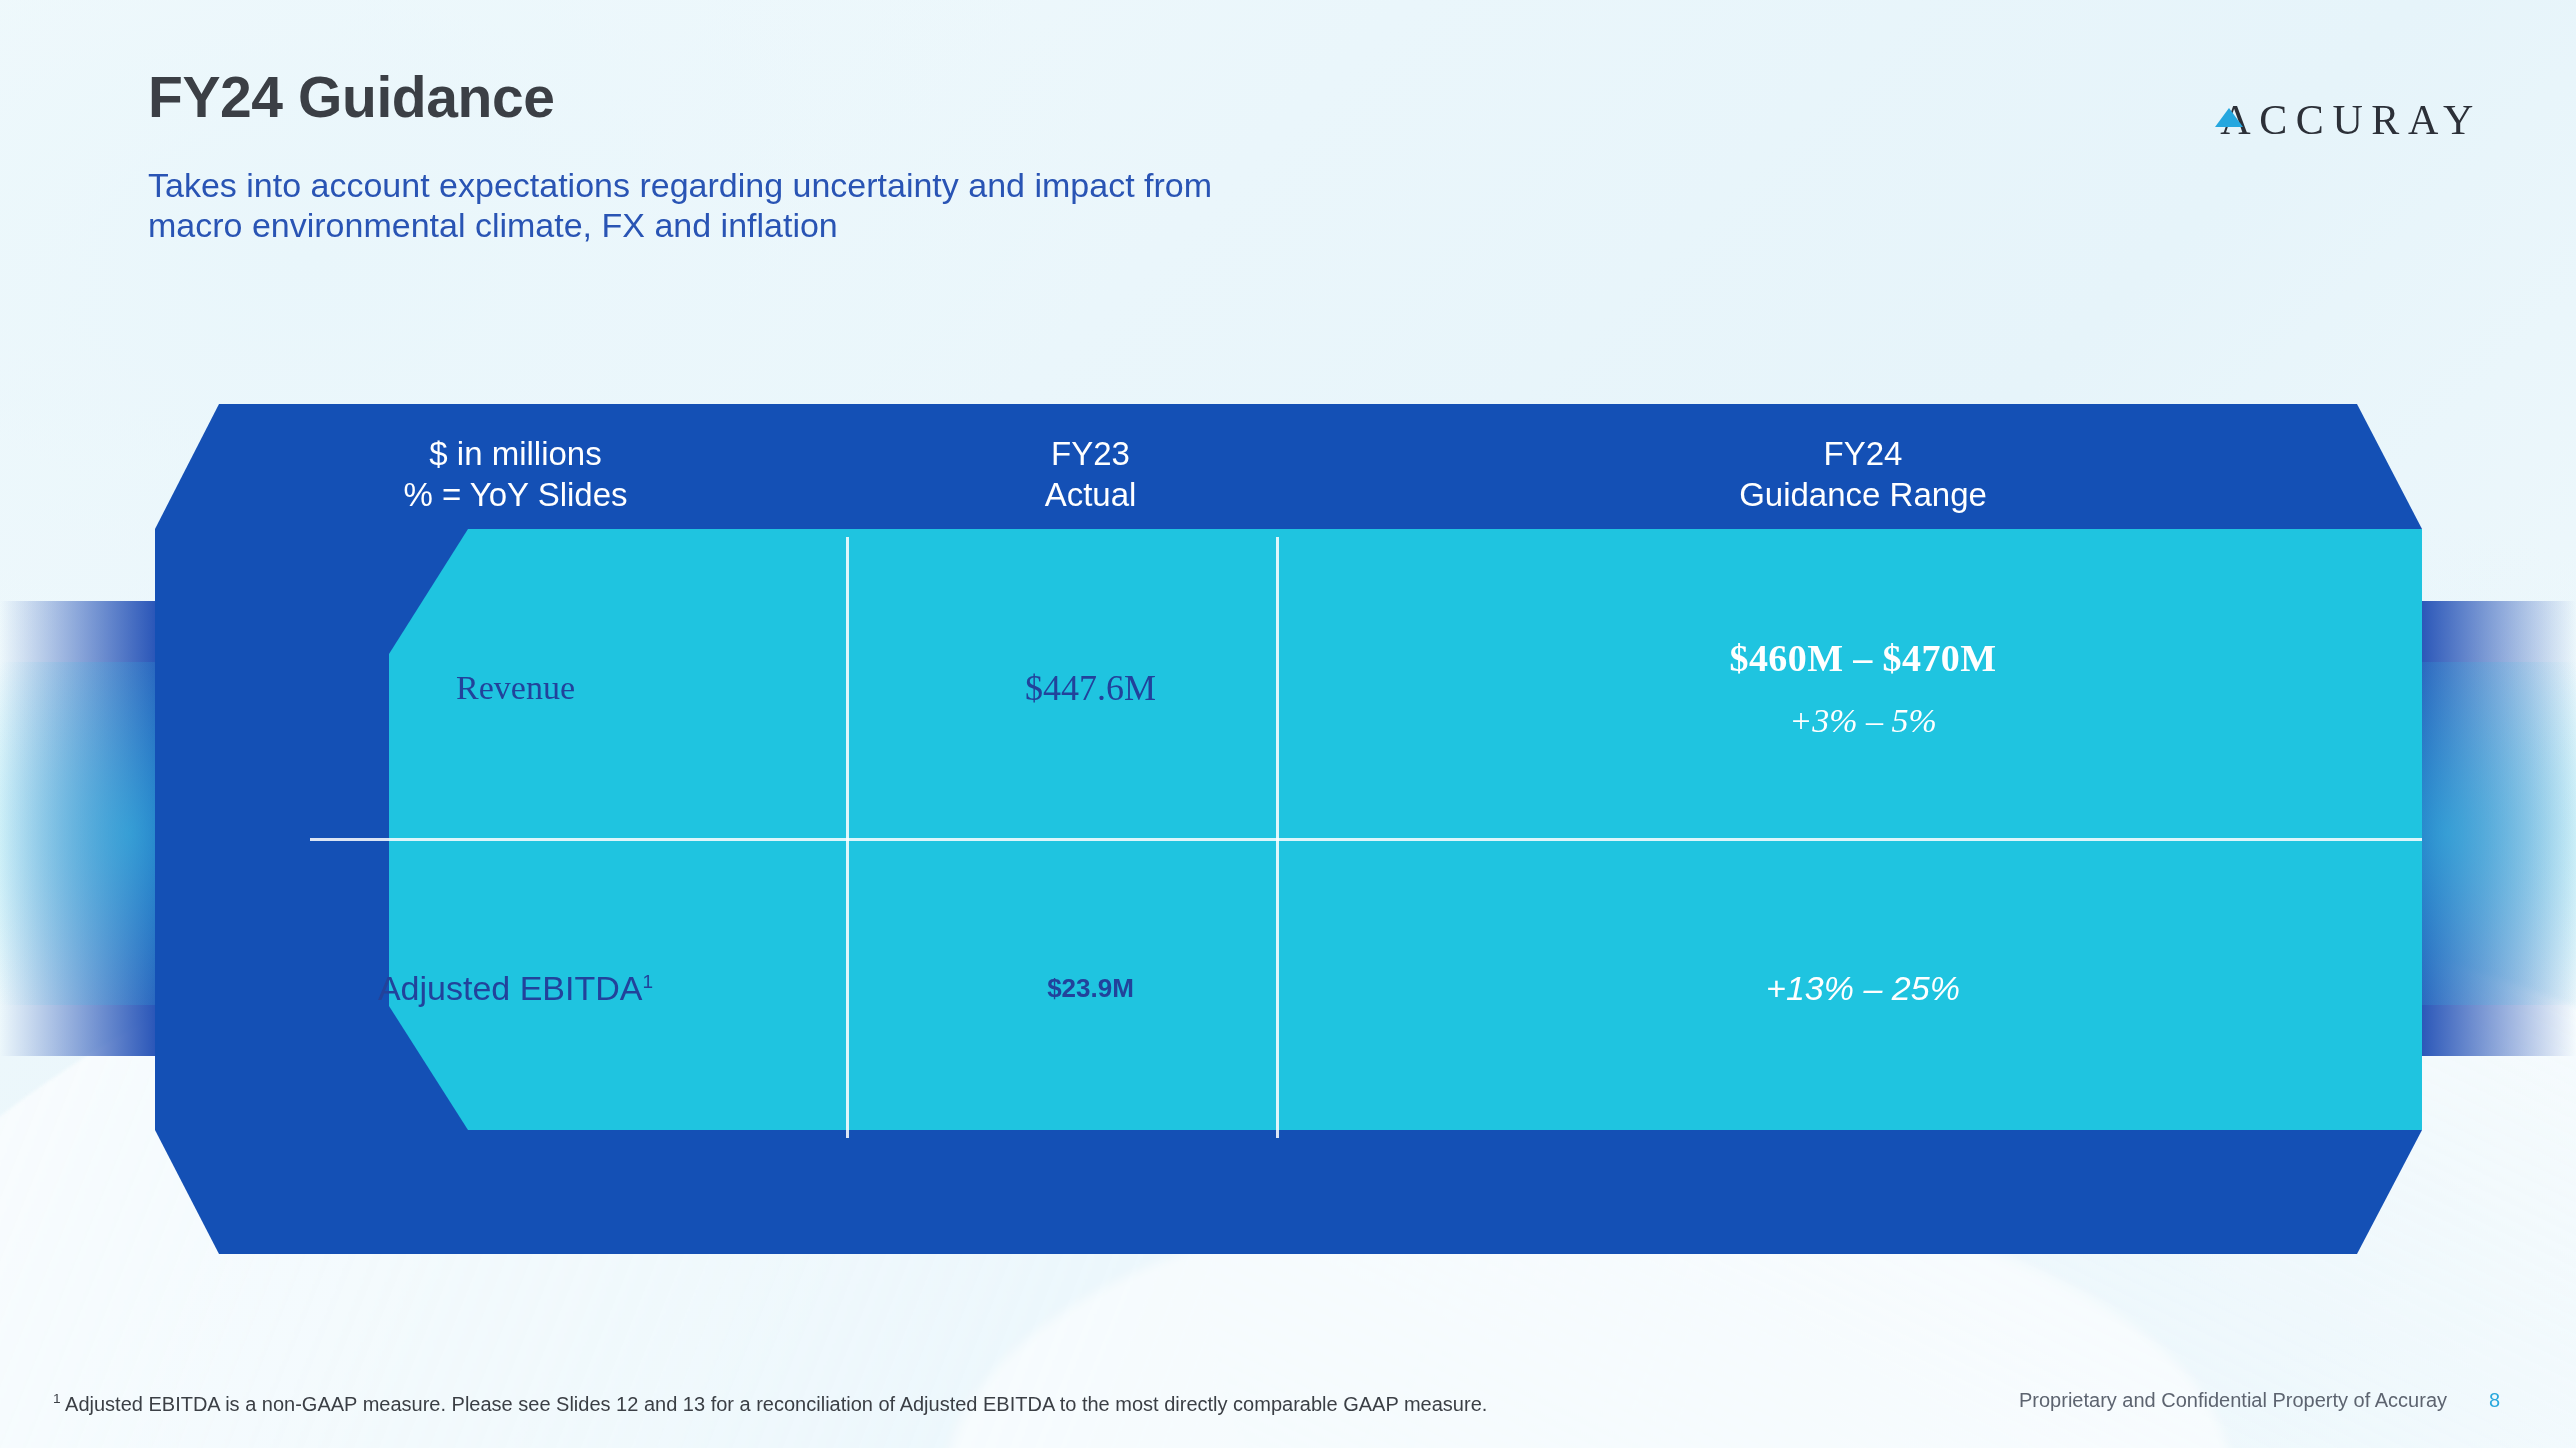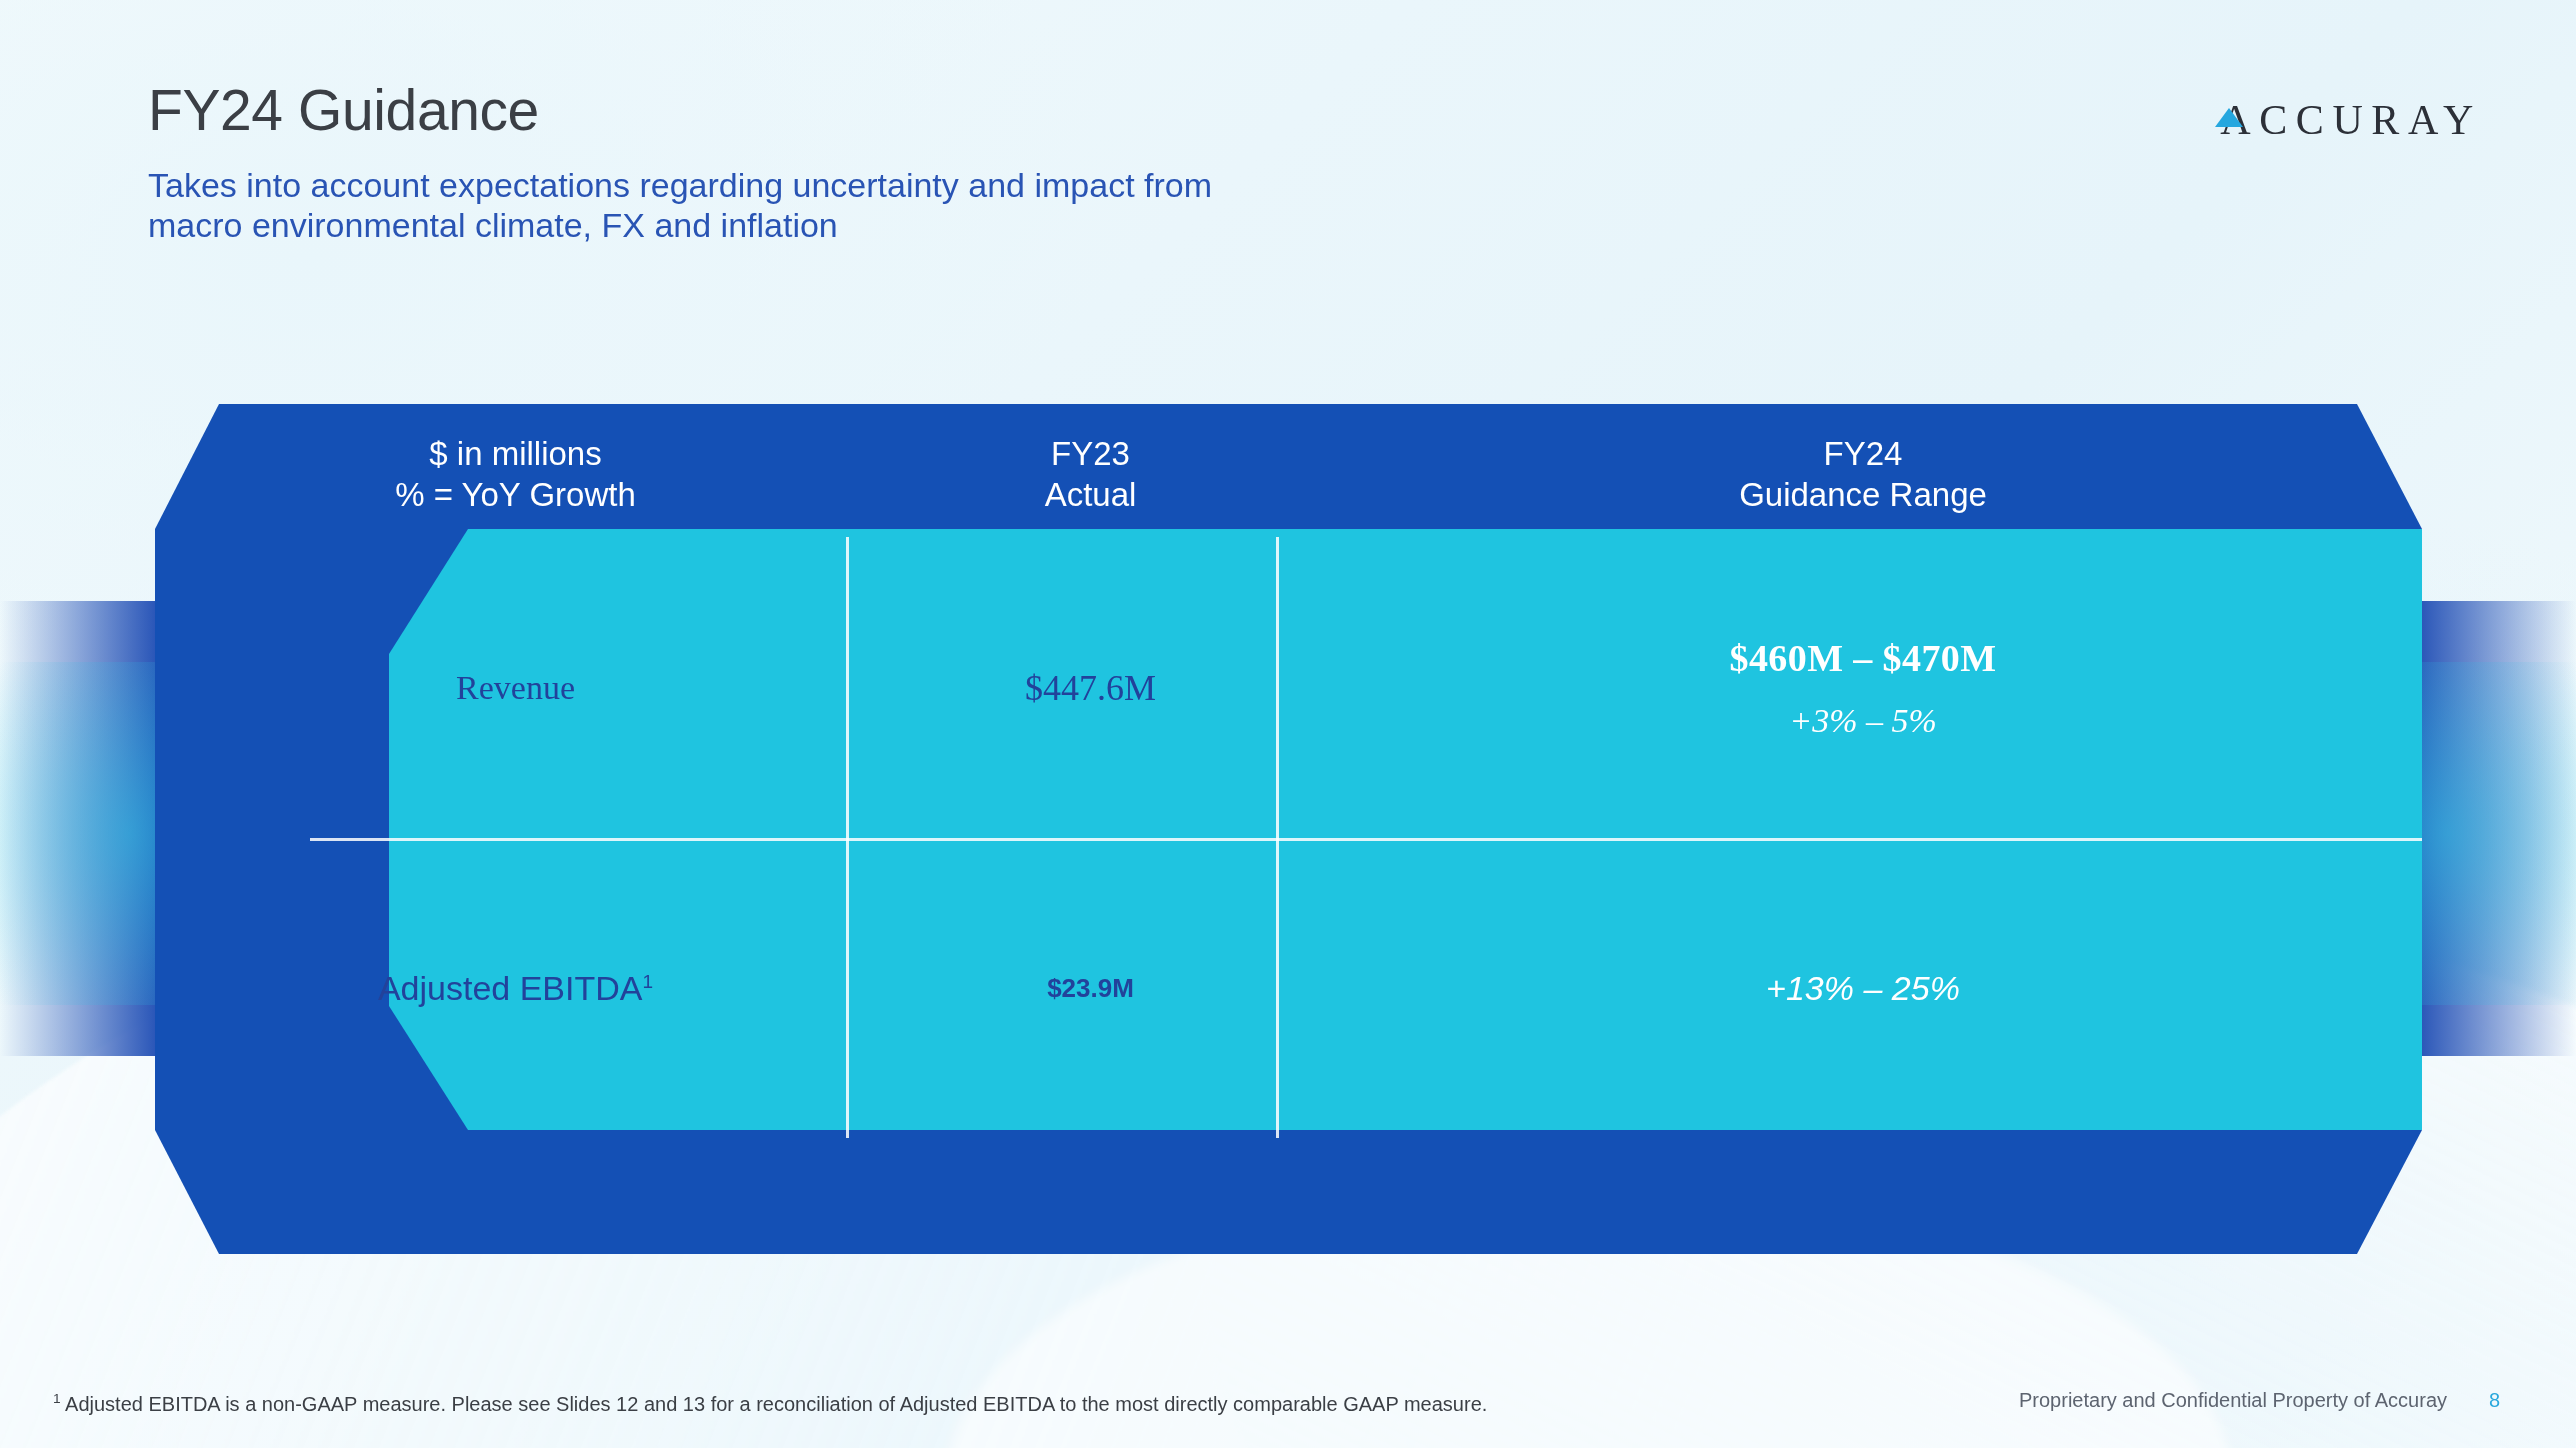--- a/index.html
+++ b/index.html
@@ -54,24 +54,24 @@
     height: 601px;
     border-radius: 50%;
     background: rgba(255,255,255,0.55);
     filter: blur(5.2px);
   }
 
   
   .title {
     position: absolute;
     left: 148px;
-    top: 77px;
+    top: 64px;
     font-size: 57px;
     color: #3b3f45;
-    font-weight: 400;
+    font-weight: 700;
     letter-spacing: -0.4px;
     white-space: nowrap;
   }
   .subtitle {
     position: absolute;
     left: 148px;
     top: 165px;
     width: 1717px;
     font-size: 34px;
     line-height: 1.18;
@@ -304,21 +304,21 @@
     <div class="ribbon">
       <div class="ribbon-inner"></div>
     </div>
   </div>
 
   <div class="table">
 
     <div class="thead">
       <div class="th col-1">
         <span class="l1">$ in millions</span>
-        <span class="l2">% = YoY Growth</span>
+        <span class="l2">% = YoY Slides</span>
       </div>
       <div class="th col-2">
         <span class="l1">FY23</span>
         <span class="l2">Actual</span>
       </div>
       <div class="th col-3">
         <span class="l1">FY24</span>
         <span class="l2">Guidance Range</span>
       </div>
     </div>

